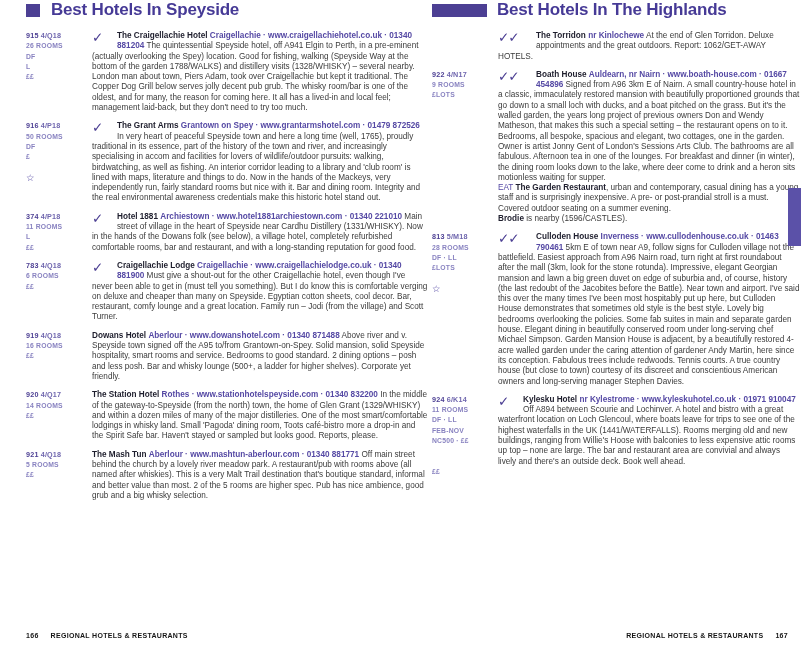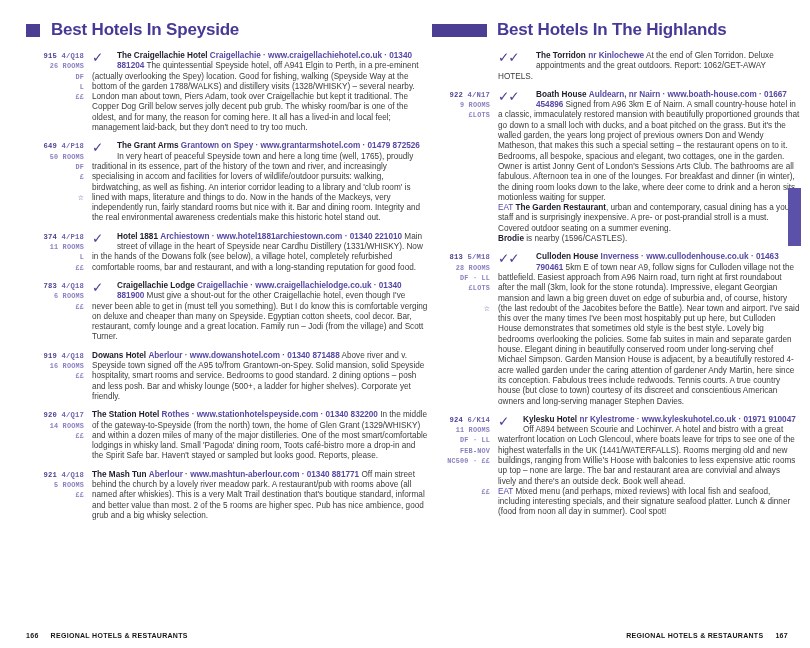--- a/index.html
+++ b/index.html
@@ -1,27 +1,27 @@
 <!DOCTYPE html>
 <html><head>
 <meta charset="utf-8">
 <style>
   html,body{margin:0;padding:0;width:810px;height:648px;background:#ffffff;overflow:hidden;}
   body{font-family:"Liberation Sans","DejaVu Sans",sans-serif;-webkit-font-smoothing:antialiased;}
   .spread{display:flex;width:810px;height:648px;position:relative;}
-  .page{position:relative;box-sizing:border-box;padding-top:20px;}
+  .page{position:relative;box-sizing:border-box;padding-top:0;}
   .page-left{width:432px;padding-left:26px;padding-right:4px;}
   .page-right{width:378px;padding-left:0;padding-right:10px;}
   .header{display:flex;align-items:center;margin-bottom:11px;}
   .hblock{background:#4c3f93;height:13px;flex:none;}
   .hblock-sm{width:14px;margin-right:11px;}
   .hblock-lg{width:55px;margin-right:10px;}
   .title{font-size:17px;font-weight:bold;color:#463a96;margin:0;letter-spacing:-0.2px;}
   .entry{display:flex;margin-bottom:8px;}
-  .mcol{width:58px;flex:none;text-align:right;padding-right:8px;font-size:6.8px;line-height:10.3px;color:#8882c0;font-weight:bold;letter-spacing:0.2px;font-family:Liberation Mono, monospace;}
+  .mcol{width:58px;flex:none;text-align:left;padding-right:8px;font-size:6.8px;line-height:10.3px;color:#8882c0;font-weight:bold;letter-spacing:0.2px;}
   .mline{white-space:nowrap;}
   .refnum{color:#4c3f93;font-weight:bold;font-size:7.2px;}
   .grid{color:#6f66ae;font-weight:bold;font-size:7.2px;}
   .star{font-size:9.5px;color:#5549a4;line-height:10.3px;}
   .bcol{flex:1;font-size:8.2px;line-height:10.3px;color:#3b3b3b;}
   .para{text-align:left;}
   .check{float:left;color:#4c3f93;font-weight:bold;font-size:13.5px;line-height:13px;width:25px;letter-spacing:-1px;}
   .c2{width:38px;}
   .hname{font-weight:bold;color:#1e1e2d;}
   .purple{font-weight:bold;color:#5549a4;}
@@ -50,21 +50,21 @@
             <div class="mline">DF</div>
             <div class="mline">L</div>
             <div class="mline">££</div>
           </div>
           <div class="bcol">
             <div class="para"><span class="check">✓</span><span class="hname">The Craigellachie Hotel</span>  <span class="purple">Craigellachie</span><span class="purple"> · </span><span class="purple">www.craigellachiehotel.co.uk</span><span class="purple"> · </span><span class="purple">01340 881204</span>  The quintessential Speyside hotel, off A941 Elgin to Perth, in a pre-eminent (actually overlooking the Spey) location. Good for fishing, walking (Speyside Way at the bottom of the garden 1788/WALKS) and distillery visits (1328/WHISKY) – several nearby. London man about town, Piers Adam, took over Craigellachie but kept it traditional. The Copper Dog Grill below serves jolly decent pub grub. The whisky room/bar is one of the oldest, and for many, the reason for coming here. It all has a lived-in and local feel; management laid-back, but they don't need to try too much.</div>
           </div>
         </div>
         <div class="entry">
           <div class="mcol">
-            <div class="mline"><span class="refnum">649</span> <span class="grid">4/P18</span></div>
+            <div class="mline"><span class="refnum">916</span> <span class="grid">4/P18</span></div>
             <div class="mline">50 ROOMS</div>
             <div class="mline">DF</div>
             <div class="mline">£</div>
             <div class="mline">&nbsp;</div>
             <div class="mline star">☆</div>
           </div>
           <div class="bcol">
             <div class="para"><span class="check">✓</span><span class="hname">The Grant Arms</span>  <span class="purple">Grantown on Spey</span><span class="purple"> · </span><span class="purple">www.grantarmshotel.com</span><span class="purple"> · </span><span class="purple">01479 872526</span>  In very heart of peaceful Speyside town and here a long time (well, 1765), proudly traditional in its essence, part of the history of the town and river, and increasingly specialising in accom and facilities for lovers of wildlife/outdoor pursuits: walking, birdwatching, as well as fishing. An interior corridor leading to a library and 'club room' is lined with maps, literature and things to do. Now in the hands of the Mackeys, very independently run, fairly standard rooms but nice with it. Bar and dining room. Integrity and the real environmental awareness credentials make this historic hotel stand out.</div>
           </div>
         </div>
@@ -168,21 +168,20 @@
             <div class="mline">11 ROOMS</div>
             <div class="mline">DF · LL</div>
             <div class="mline">FEB-NOV</div>
             <div class="mline">NC500 · ££</div>
             <div class="mline">&nbsp;</div>
             <div class="mline">&nbsp;</div>
             <div class="mline">££</div>
           </div>
           <div class="bcol">
             <div class="para"><span class="check">✓</span><span class="hname">Kylesku Hotel</span>  <span class="purple">nr Kylestrome</span><span class="purple"> · </span><span class="purple">www.kyleskuhotel.co.uk</span><span class="purple"> · </span><span class="purple">01971 910047</span>  Off A894 between Scourie and Lochinver. A hotel and bistro with a great waterfront location on Loch Glencoul, where boats leave for trips to see one of the highest waterfalls in the UK (1441/WATERFALLS). Rooms merging old and new buildings, ranging from Willie's Hoose with balconies to less expensive attic rooms up top – none are large. The bar and restaurant area are convivial and always lively and there's an outside deck. Book well ahead.</div>
-            <div class="para"><span class="eat">EAT  </span>Mixed menu (and perhaps, mixed reviews) with local fish and seafood, including interesting specials, and their signature seafood platter. Lunch &amp; dinner (food from noon all day in summer). Cool spot!</div>
           </div>
         </div>
       </div>
     <div class="footer footer-right">
       <span>REGIONAL HOTELS &amp; RESTAURANTS</span><span class="pnum"></span><span>167</span>
     </div>
   </div>
 
   <div class="edge-tab"></div>
 </div>

